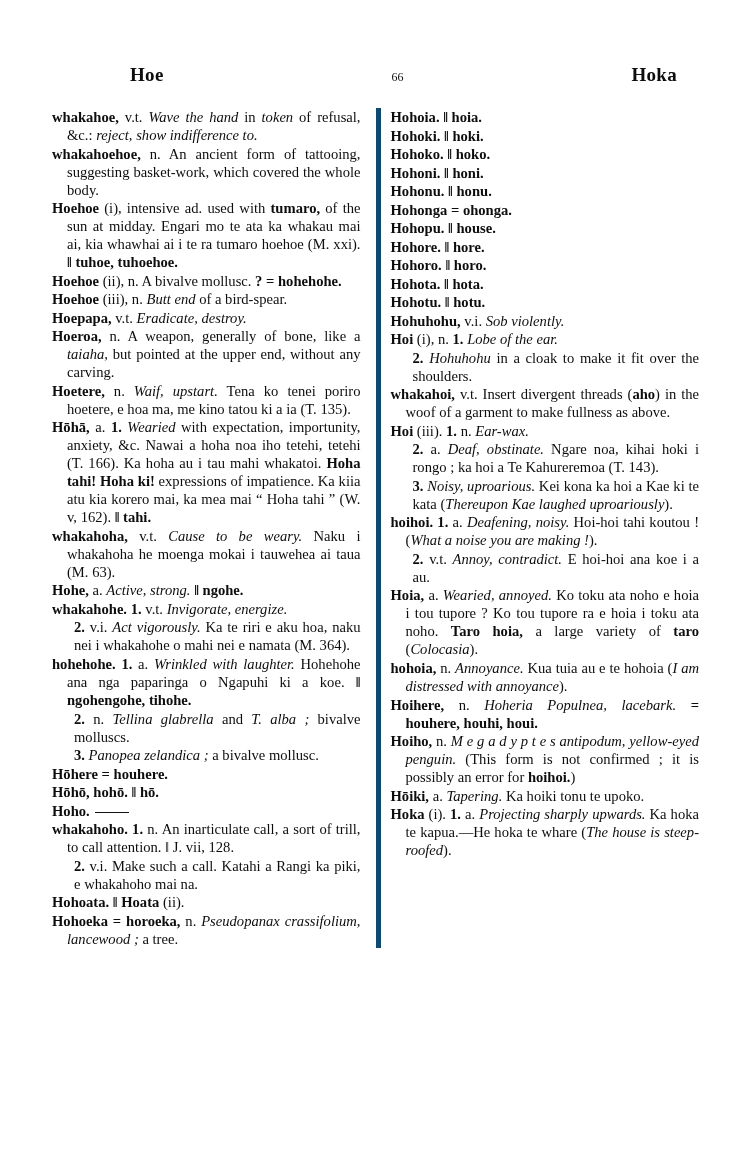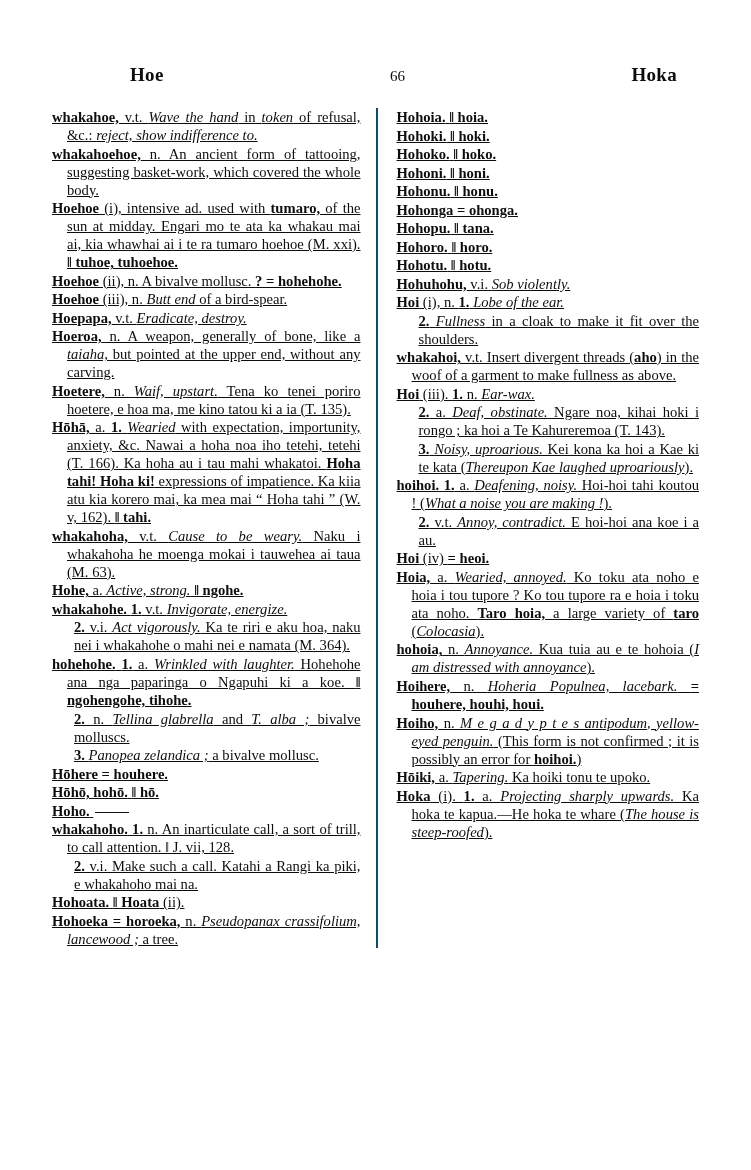--- a/index.html
+++ b/index.html
@@ -29,45 +29,44 @@
     margin-bottom: 22px;
   }
   .runhead .rh-left,
   .runhead .rh-right {
     font-weight: bold;
     font-size: 19px;
     letter-spacing: 0.3px;
     text-align: center;
   }
   .runhead .rh-page {
-    font-size: 15px;
+    font-size: 12px;
     text-align: right;
   }
   
   .columns {
     display: flex;
     column-gap: 0;
     align-items: stretch;
   }
   .col {
     width: 50%;
     box-sizing: border-box;
     font-size: 14.6px;
     line-height: 1.235;
     text-align: justify;
     hyphens: none;
   }
   .col-left { padding-right: 15px; }
-  .col-right { padding-left: 19px; border-left: 2px solid #0c4a6e; }
+  .col-right { padding-left: 10px; border-left: 5px solid #0c4a6e; }
 
   .entry {
     margin: 0 0 0.5px 0;
     text-indent: -15px;
     padding-left: 15px;
-    text-decoration: underline;
   }
   .entry.sub {
     text-indent: 0;
     padding-left: 22px;
   }
   b { font-weight: bold; }
   i { font-style: italic; }
   .rule {
     display: inline-block;
     width: 34px;
@@ -113,33 +112,34 @@
         <p class="entry"><b>Hohoata.</b>  <b>‖ Hoata</b> (ii).</p>
         <p class="entry"><b>Hohoeka = horoeka,</b> n.  <i>Pseudopanax crassifolium, lancewood ;</i> a tree.</p>
       </div>
     <div class="col col-right">
         <p class="entry"><b>Hohoia.</b>  <b>‖ hoia.</b></p>
         <p class="entry"><b>Hohoki.</b>  <b>‖ hoki.</b></p>
         <p class="entry"><b>Hohoko.</b>  <b>‖ hoko.</b></p>
         <p class="entry"><b>Hohoni.</b>  <b>‖ honi.</b></p>
         <p class="entry"><b>Hohonu.</b>  <b>‖ honu.</b></p>
         <p class="entry"><b>Hohonga = ohonga.</b></p>
-        <p class="entry"><b>Hohopu.</b>  <b>‖ tana.</b></p>
+        <p class="entry"><b>Hohopu.</b>  <b>‖ house.</b></p>
+        <p class="entry"><b>Hohore.</b>  <b>‖ hore.</b></p>
         <p class="entry"><b>Hohoro.</b>  <b>‖ horo.</b></p>
+        <p class="entry"><b>Hohota.</b>  <b>‖ hota.</b></p>
         <p class="entry"><b>Hohotu.</b>  <b>‖ hotu.</b></p>
         <p class="entry"><b>Hohuhohu,</b> v.i.  <i>Sob violently.</i></p>
         <p class="entry"><b>Hoi</b> (i), n.  <b>1.</b> <i>Lobe of the ear.</i></p>
-        <p class="entry sub"><b>2.</b> <i>Fullness</i> in a cloak to make it fit over the shoulders.</p>
+        <p class="entry sub"><b>2.</b> <i>Hohuhohu</i> in a cloak to make it fit over the shoulders.</p>
         <p class="entry"><b>whakahoi,</b> v.t.  Insert divergent threads (<b>aho</b>) in the woof of a garment to make fullness as above.</p>
         <p class="entry"><b>Hoi</b> (iii).  <b>1.</b> n.  <i>Ear-wax.</i></p>
         <p class="entry sub"><b>2.</b> a.  <i>Deaf, obstinate.</i>  Ngare noa, kihai hoki i rongo ; ka hoi a Te Kahureremoa (T. 143).</p>
         <p class="entry sub"><b>3.</b> <i>Noisy, uproarious.</i>  Kei kona ka hoi a Kae ki te kata (<i>Thereupon Kae laughed uproariously</i>).</p>
         <p class="entry"><b>hoihoi.</b>  <b>1.</b> a.  <i>Deafening, noisy.</i>  Hoi-hoi tahi koutou !  (<i>What a noise you are making !</i>).</p>
         <p class="entry sub"><b>2.</b> v.t.  <i>Annoy, contradict.</i>  E hoi-hoi ana koe i a au.</p>
-        <p class="entry"><b>Hoi</b> (iv) <b>= heoi.</b></p>
         <p class="entry"><b>Hoia,</b> a.  <i>Wearied, annoyed.</i>  Ko toku ata noho e hoia i tou tupore ?  Ko tou tupore ra e hoia i toku ata noho.  <b>Taro hoia,</b> a large variety of <b>taro</b> (<i>Colocasia</i>).</p>
         <p class="entry"><b>hohoia,</b> n.  <i>Annoyance.</i>  Kua tuia au e te hohoia (<i>I am distressed with annoyance</i>).</p>
         <p class="entry"><b>Hoihere,</b> n.  <i>Hoheria Populnea, lacebark.</i>  <b>= houhere, houhi, houi.</b></p>
         <p class="entry"><b>Hoiho,</b> n.  <i>M e g a d y p t e s antipodum, yellow-eyed penguin.</i>  (This form is not confirmed ; it is possibly an error for <b>hoihoi.</b>)</p>
         <p class="entry"><b>Hōiki,</b> a.  <i>Tapering.</i>  Ka hoiki tonu te upoko.</p>
         <p class="entry"><b>Hoka</b> (i).  <b>1.</b> a.  <i>Projecting sharply upwards.</i>  Ka hoka te kapua.—He hoka te whare (<i>The house is steep-roofed</i>).</p>
       </div>
   </div>
 
 </div>

